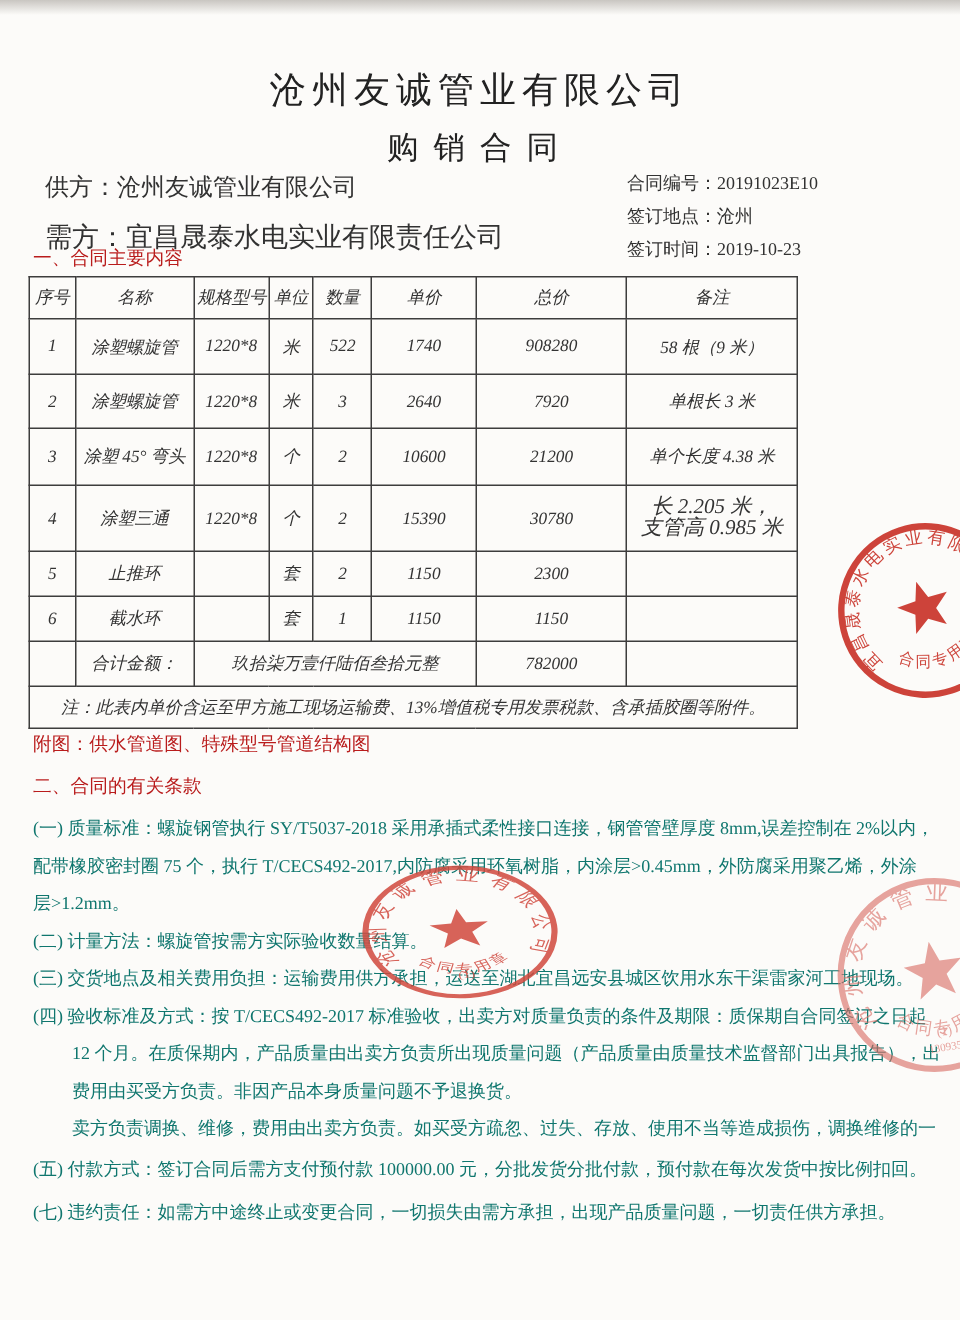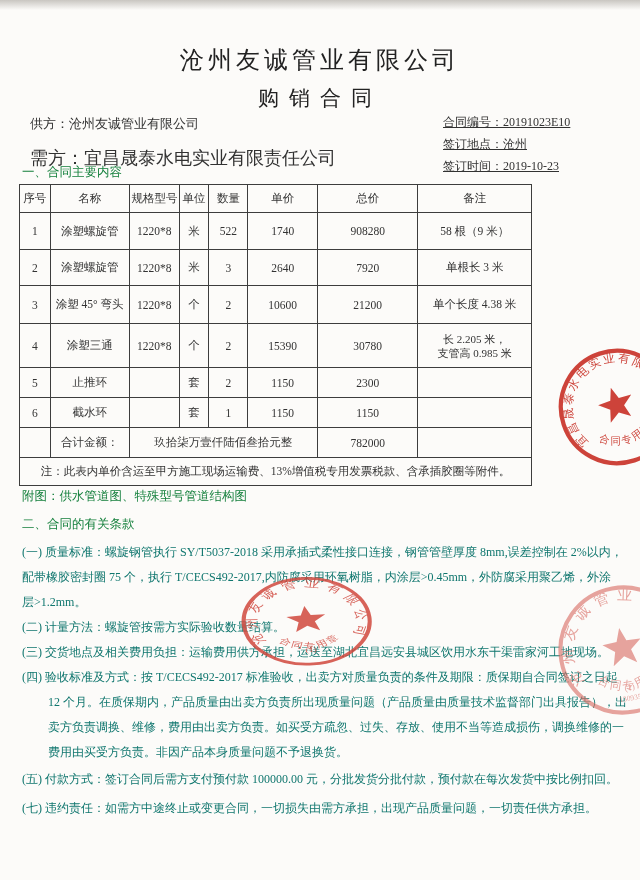--- a/index.html
+++ b/index.html
@@ -8,33 +8,33 @@
     background:#fcfbf9;overflow:hidden;
     font-family:"Liberation Serif","DejaVu Serif",serif;
     color:#323232;
   }
   .scan-top{position:absolute;top:0;left:0;width:640px;height:10px;
     background:linear-gradient(#c9c6c1,rgba(252,251,249,0));}
   .company-title{position:absolute;top:44px;left:0;width:640px;text-align:center;
     font-size:24px;letter-spacing:4px;color:#222;}
   .doc-title{position:absolute;top:84px;left:0;width:640px;text-align:center;
     font-size:21px;letter-spacing:10px;color:#222;}
-  .party-supplier{position:absolute;top:115px;left:30px;font-size:13px;white-space:nowrap;}
+  .party-supplier{position:absolute;top:115px;left:30px;font-size:16px;white-space:nowrap;}
   .party-buyer{position:absolute;top:146px;left:30px;font-size:18px;white-space:nowrap;}
-  .meta{position:absolute;top:111px;left:443px;font-size:12px;line-height:22px;white-space:nowrap;text-decoration:underline;}
-  .sec-heading{position:absolute;left:22px;font-size:12.5px;white-space:nowrap;color:#15803d;}
+  .meta{position:absolute;top:111px;left:418px;font-size:12px;line-height:22px;white-space:nowrap;}
+  .sec-heading{position:absolute;left:22px;font-size:12.5px;white-space:nowrap;color:#b91c1c;}
   .sec1{top:164px;}
   .attach{top:488px;}
   .sec2{top:516px;}
-  table.main{position:absolute;top:184px;left:19px;width:513px;border-collapse:collapse;table-layout:fixed;}
+  table.main{position:absolute;top:184px;left:19px;width:513px;border-collapse:collapse;table-layout:fixed;font-style:italic;}
   table.main td,table.main th{border:1px solid #3d3d3d;font-weight:normal;
     font-size:11.5px;text-align:center;vertical-align:middle;padding:0 2px;
     white-space:nowrap;overflow:hidden;color:#333;}
   table.main td.note-cell{text-align:center;padding:5px 7px;white-space:nowrap;}
-  .remark2{font-size:11px;line-height:14px;}
+  .remark2{font-size:14px;line-height:14px;}
   .clauses{position:absolute;top:540px;left:22px;width:604px;font-size:12px;color:#0f766e;}
   .clause-line{line-height:25px;height:25px;white-space:nowrap;overflow:hidden;}
   .clause-line.ind{padding-left:26px;}
   .gap2{margin-top:2px;} .gap4{margin-top:4px;}
   .stamp{position:absolute;pointer-events:none;}
   .stamp svg{display:block;}
   .stamp-supplier-1{left:231px;top:575px;transform:scaleY(.68) rotate(-6deg);transform-origin:50% 0;}
   .stamp-buyer{left:556px;top:346px;transform:rotate(-18deg);}
   .stamp-supplier-2{left:555px;top:582px;transform:rotate(-10deg);opacity:.62;}
 </style>
@@ -160,22 +160,22 @@
   <div class="sec-heading sec2">二、合同的有关条款</div>
 
   <div class="clauses">
     <div class="clause-line">(一) 质量标准：螺旋钢管执行 SY/T5037-2018 采用承插式柔性接口连接，钢管管壁厚度 8mm,误差控制在 2%以内，</div>
     <div class="clause-line">配带橡胶密封圈 75 个，执行 T/CECS492-2017,内防腐采用环氧树脂，内涂层&gt;0.45mm，外防腐采用聚乙烯，外涂</div>
     <div class="clause-line">层&gt;1.2mm。</div>
     <div class="clause-line">(二) 计量方法：螺旋管按需方实际验收数量结算。</div>
     <div class="clause-line">(三) 交货地点及相关费用负担：运输费用供方承担，运送至湖北宜昌远安县城区饮用水东干渠雷家河工地现场。</div>
     <div class="clause-line">(四) 验收标准及方式：按 T/CECS492-2017 标准验收，出卖方对质量负责的条件及期限：质保期自合同签订之日起</div>
     <div class="clause-line ind">12 个月。在质保期内，产品质量由出卖方负责所出现质量问题（产品质量由质量技术监督部门出具报告），出</div>
+    <div class="clause-line ind">费用由买受方负责。非因产品本身质量问题不予退换货。</div>
     <div class="clause-line ind">卖方负责调换、维修，费用由出卖方负责。如买受方疏忽、过失、存放、使用不当等造成损伤，调换维修的一</div>
-    <div class="clause-line ind">费用由买受方负责。非因产品本身质量问题不予退换货。</div>
     <div class="clause-line gap2">(五) 付款方式：签订合同后需方支付预付款 100000.00 元，分批发货分批付款，预付款在每次发货中按比例扣回。</div>
     <div class="clause-line gap4">(七) 违约责任：如需方中途终止或变更合同，一切损失由需方承担，出现产品质量问题，一切责任供方承担。</div>
   </div>
 
   <div class="stamp stamp-buyer">
     <svg width="122" height="122" viewBox="0 0 200 200">
       <g fill="#c9342a" stroke="none" opacity="0.92">
         <circle cx="100" cy="100" r="92" fill="none" stroke="#c9342a" stroke-width="7"></circle>
         <path id="arcBuyer" d="M 39.4,142.4 A 74,74 0 1 1 160.6,142.4" fill="none"></path>
         <text font-size="19" letter-spacing="1" font-family="Liberation Serif,serif">

